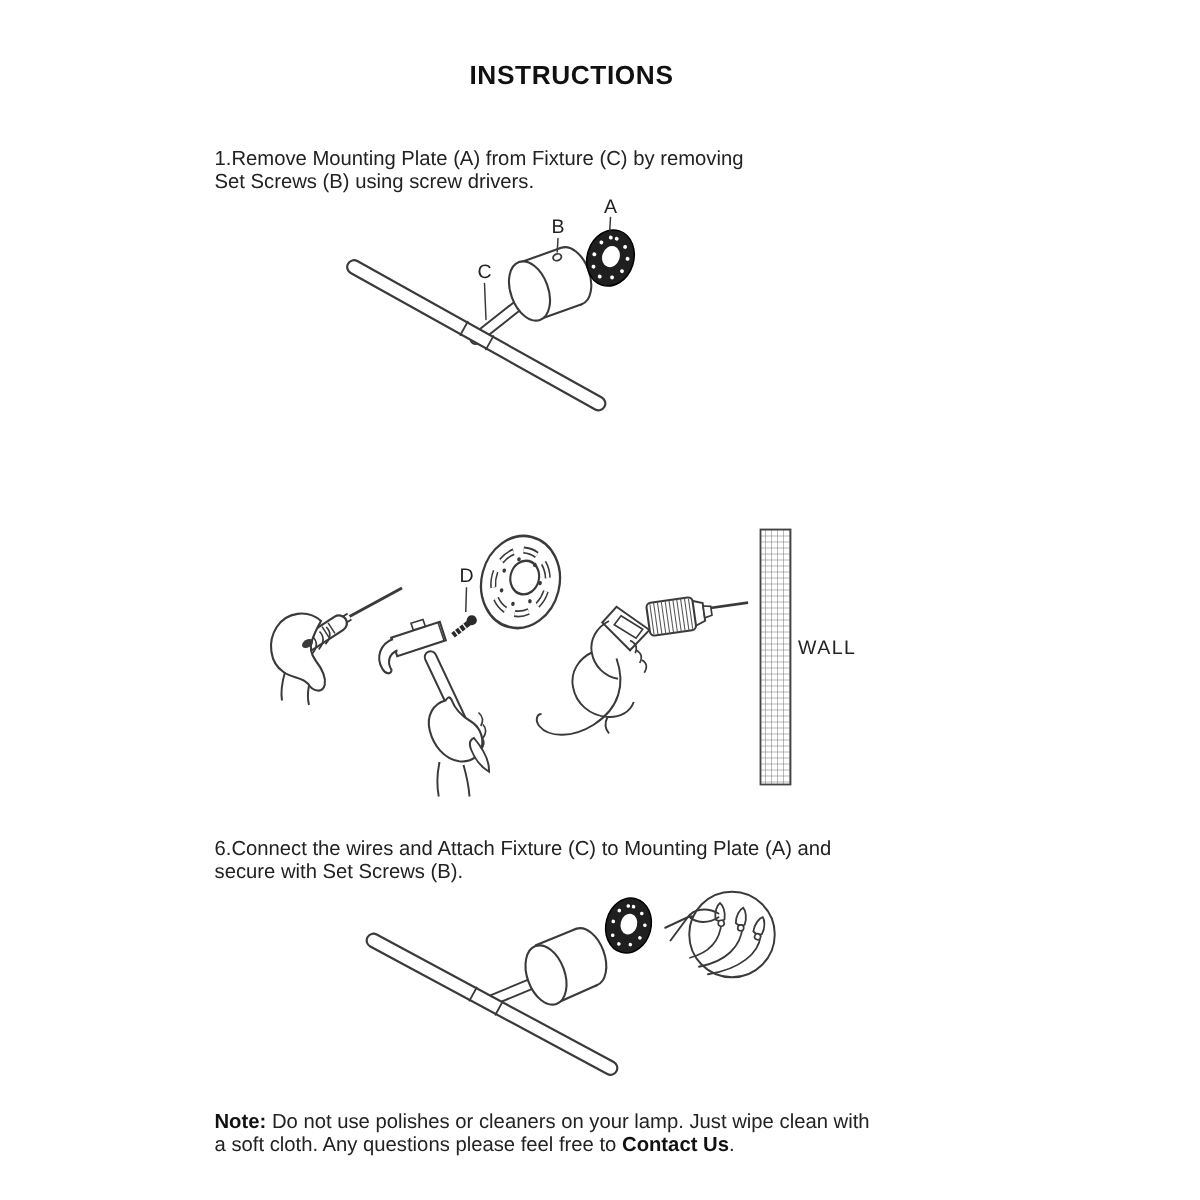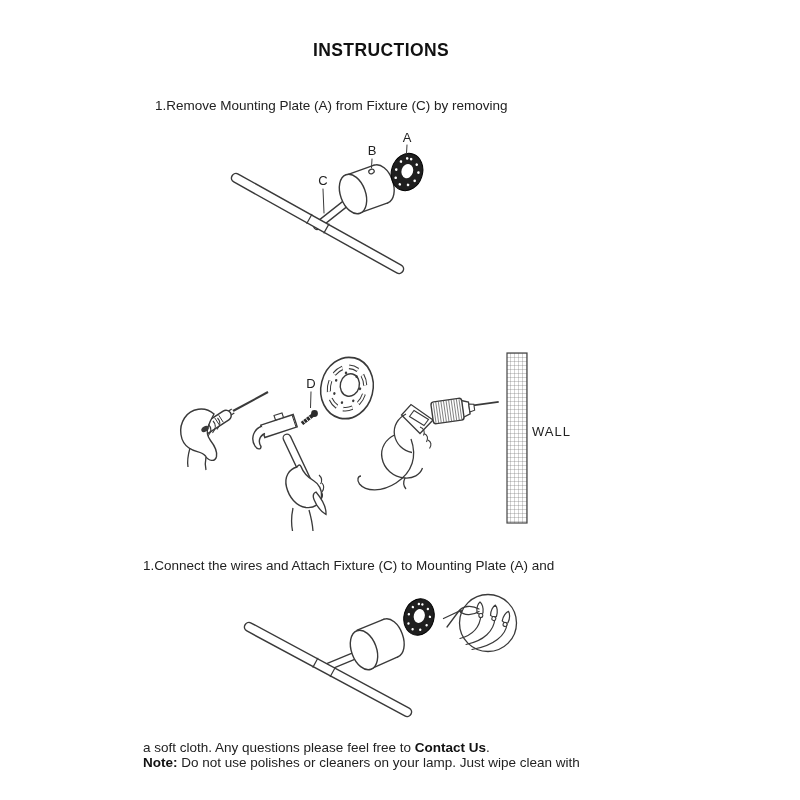--- a/index.html
+++ b/index.html
@@ -13,22 +13,23 @@
   svg text{font-family:"Liberation Sans",sans-serif;font-size:13px;fill:#222;}
   .ln{stroke:#3a3a3a;fill:none;}
 </style>
 </head>
 <body>
 
 <div id="page">
 
   <div class="title">INSTRUCTIONS</div>
 
-  <div class="para" style="top:99px;margin-left:12px;">
+  <div class="para" style="top:99px;">
     <div>1.Remove Mounting Plate (A) from Fixture (C) by removing</div>
+    <div>Set Screws (B) using screw drivers.</div>
   </div>
 
   <svg style="left:180px;top:130px;" width="280" height="160" viewBox="0 0 280 160">
     <g stroke-linecap="round">
 
       <g>
         <line x1="137" y1="96" x2="175" y2="66" stroke="#3a3a3a" stroke-width="8"></line>
         <line x1="137" y1="96" x2="175" y2="66" stroke="#fff" stroke-width="5.4"></line>
       </g>
 
@@ -184,21 +185,22 @@
       <path class="ln" d="M241,94 C247,111 243,127 226,138 C212,147 196,147 189.5,139 C186.5,135 188,131 191,131" stroke-width="1.3"></path>
     </g>
 
     <g>
       <rect x="337" y="8" width="20" height="170" fill="url(#wallgrid)" stroke="#444" stroke-width="1.2"></rect>
       <text x="362" y="91" letter-spacing="1">WALL</text>
     </g>
   </svg>
 
   <div class="para" style="top:559px;">
-    <div>1.Connect the wires and Attach Fixture (C) to Mounting Plate (A) and</div>
+    <div>6.Connect the wires and Attach Fixture (C) to Mounting Plate (A) and</div>
+    <div>secure with Set Screws (B).</div>
   </div>
 
   <svg style="left:230px;top:585px;" width="300" height="150" viewBox="0 0 300 150">
     <g stroke-linecap="round">
       <g>
         <line x1="95" y1="83" x2="136" y2="66" stroke="#3a3a3a" stroke-width="8"></line>
         <line x1="95" y1="83" x2="136" y2="66" stroke="#fff" stroke-width="5.4"></line>
       </g>
       <g>
         <line x1="19" y1="42" x2="177" y2="127" stroke="#3a3a3a" stroke-width="10.5"></line>
@@ -248,17 +250,17 @@
         <g>
           <path class="ln" d="M249,24 C241,19.5 232.5,21 228.5,26.5 L217,42" stroke-width="1.3"></path>
           <path class="ln" d="M249,26.5 C242,31 234,30.5 229.5,26 L213.5,33.5" stroke-width="1.3"></path>
           <circle cx="231" cy="26.5" r="1.4" fill="#3a3a3a"></circle>
         </g>
       </g>
     </g>
   </svg>
 
   <div class="para" style="top:741px;">
+    <div><span class="b">Note:</span><span> Do not use polishes or cleaners on your lamp. Just wipe clean with</span></div>
     <div><span>a soft cloth. Any questions please feel free to </span><span class="b">Contact Us</span><span>.</span></div>
-    <div><span class="b">Note:</span><span> Do not use polishes or cleaners on your lamp. Just wipe clean with</span></div>
   </div>
 
 </div>
 
 </body></html>

